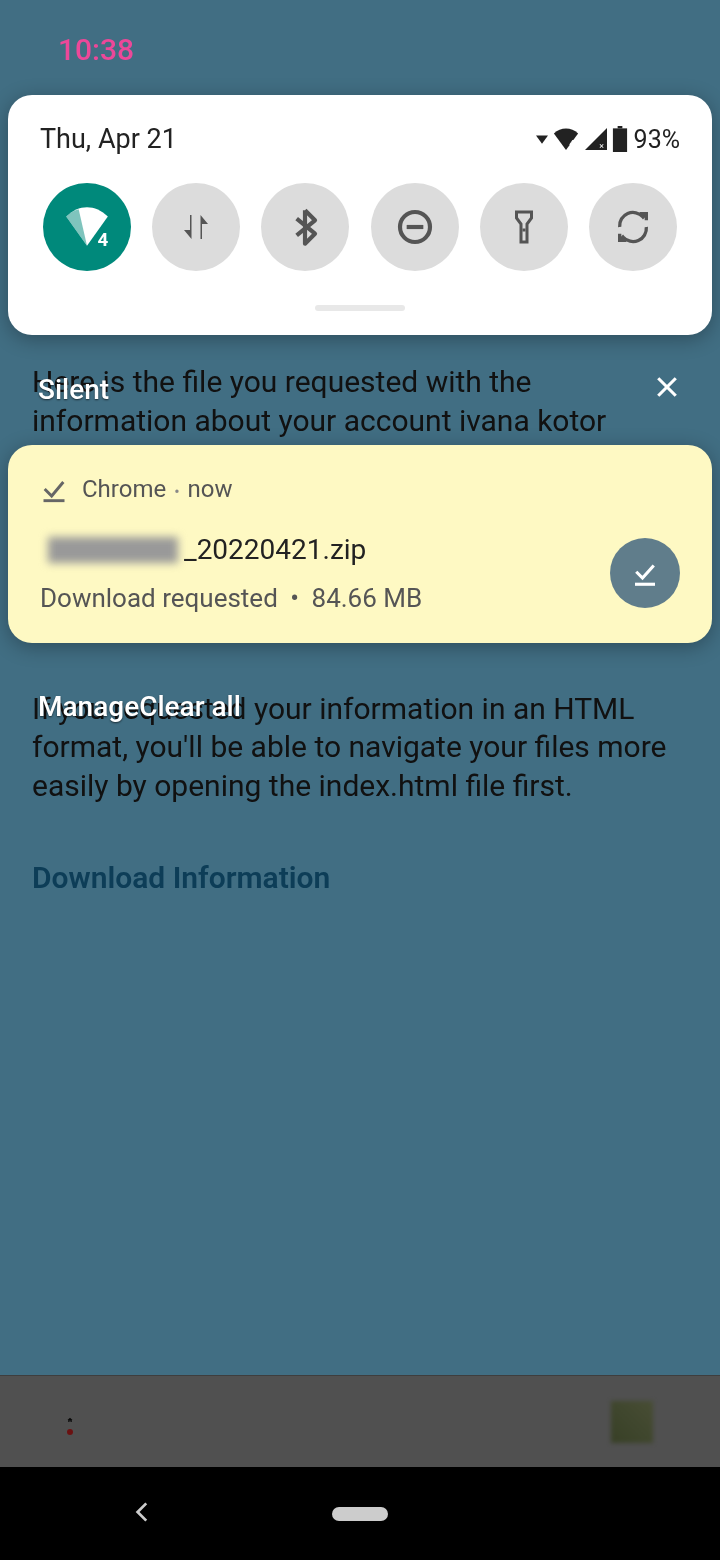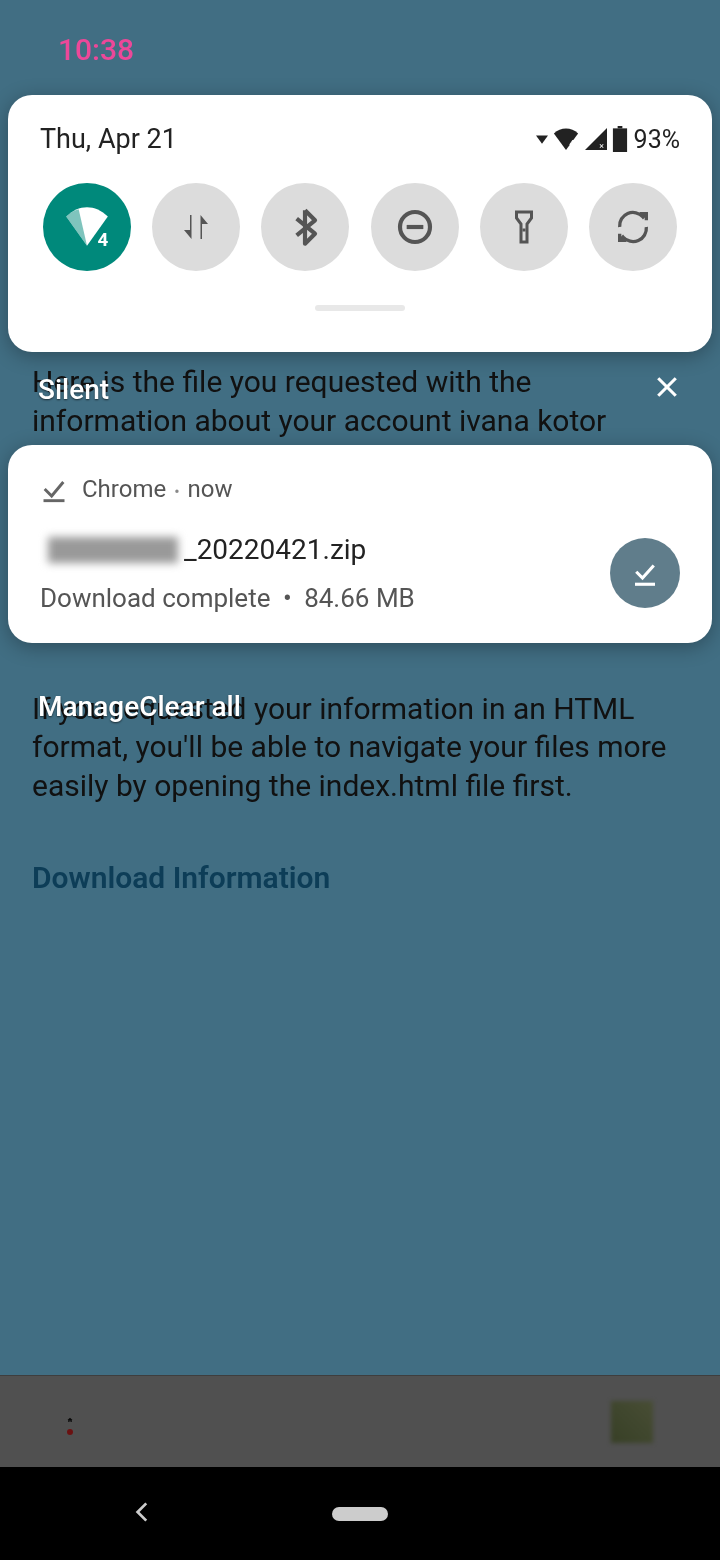--- a/index.html
+++ b/index.html
@@ -22,37 +22,37 @@
   
   
   .sys-nav { position: absolute; bottom: 0; left: 0; width: 720px; height: 93px; background: #000; display: flex; align-items: center; justify-content: center; }
   .sys-back { position: absolute; left: 130px; }
   .sys-pill { width: 56px; height: 14px; background: #ccc; border-radius: 10px; }
   
   
   .dim { position: absolute; top: 0; left: 0; width: 720px; height: 1468px; background: rgba(0,0,0,0.48); }
   
   
-  .qs-panel { position: absolute; top: 95px; left: 8px; right: 8px; background: #fff; border-radius: 24px; box-shadow: 0 4px 20px rgba(0,0,0,0.3); padding: 28px 0 41px; }
+  .qs-panel { position: absolute; top: 95px; left: 8px; right: 8px; background: #fff; border-radius: 24px; box-shadow: 0 4px 20px rgba(0,0,0,0.3); padding: 28px 0 24px; }
   .qs-header { display: flex; justify-content: space-between; align-items: center; padding: 0 32px 28px; }
   .qs-date { font-size: 27px; color: #222; }
   .qs-status-icons { display: flex; align-items: center; gap: 4px; }
   .qs-battery-pct { font-size: 25px; color: #222; margin-left: 2px; }
   .qs-toggles { display: flex; justify-content: space-around; padding: 0 24px; }
   .qs-toggle { width: 88px; height: 88px; border-radius: 50%; background: #dcdcdc; display: flex; align-items: center; justify-content: center; position: relative; }
   .qs-toggle.active { background: #00897b; }
   .qs-handle { width: 90px; height: 6px; background: #e8e8e8; border-radius: 4px; margin: 34px auto 0; }
   
   
   .silent-row { position: absolute; top: 372px; left: 8px; right: 8px; display: flex; justify-content: space-between; align-items: center; padding: 0 30px; }
   .silent-label { color: #fff; font-size: 28px; font-weight: 500; text-shadow: 0 1px 2px rgba(0,0,0,0.6); }
   .silent-close { color: #fff; }
   
   
-  .notif-card { position: absolute; top: 445px; left: 8px; right: 8px; background: #ffffff; border-radius: 24px; box-shadow: 0 4px 20px rgba(0,0,0,0.3); padding: 30px 32px; }
+  .notif-card { position: absolute; top: 445px; left: 8px; right: 8px; background: #fef9c3; border-radius: 24px; box-shadow: 0 4px 20px rgba(0,0,0,0.3); padding: 30px 32px; }
   .notif-head { display: flex; align-items: center; gap: 14px; margin-bottom: 30px; }
   .notif-app { font-size: 24px; color: #555; }
   .notif-sep { color: #888; margin: 0 4px; }
   .notif-time { font-size: 24px; color: #555; }
   .notif-body { display: flex; justify-content: space-between; align-items: center; }
   .notif-text-wrap { flex: 1; }
   .notif-title { font-size: 28px; color: #222; margin-bottom: 17px; display: flex; align-items: center; gap: 6px; padding-left: 8px;}
   .notif-blur { display:inline-block; width: 130px; height: 26px; background: #999; filter: blur(4px); }
   .notif-sub { font-size: 26px; color: #555; }
   .notif-sub .sep { margin: 0 6px; }
@@ -200,21 +200,21 @@
       <span class="notif-time">now</span>
     </span>
   </div>
   <div class="notif-body">
     <div class="notif-text-wrap">
       <div class="notif-title">
         <span class="notif-blur"></span>
         <span>_20220421.zip</span>
       </div>
       <div class="notif-sub">
-        <span>Download complete</span>
+        <span>Download requested</span>
         <span class="sep">•</span>
         <span>84.66 MB</span>
       </div>
     </div>
     <div class="notif-action">
       <svg width="30" height="30" viewBox="0 0 24 24" fill="none" stroke="#fff" stroke-width="2.5">
           <polyline points="5,11 10,16 19,6"></polyline>
           <line x1="4" y1="21" x2="20" y2="21"></line>
         </svg>
     </div>

